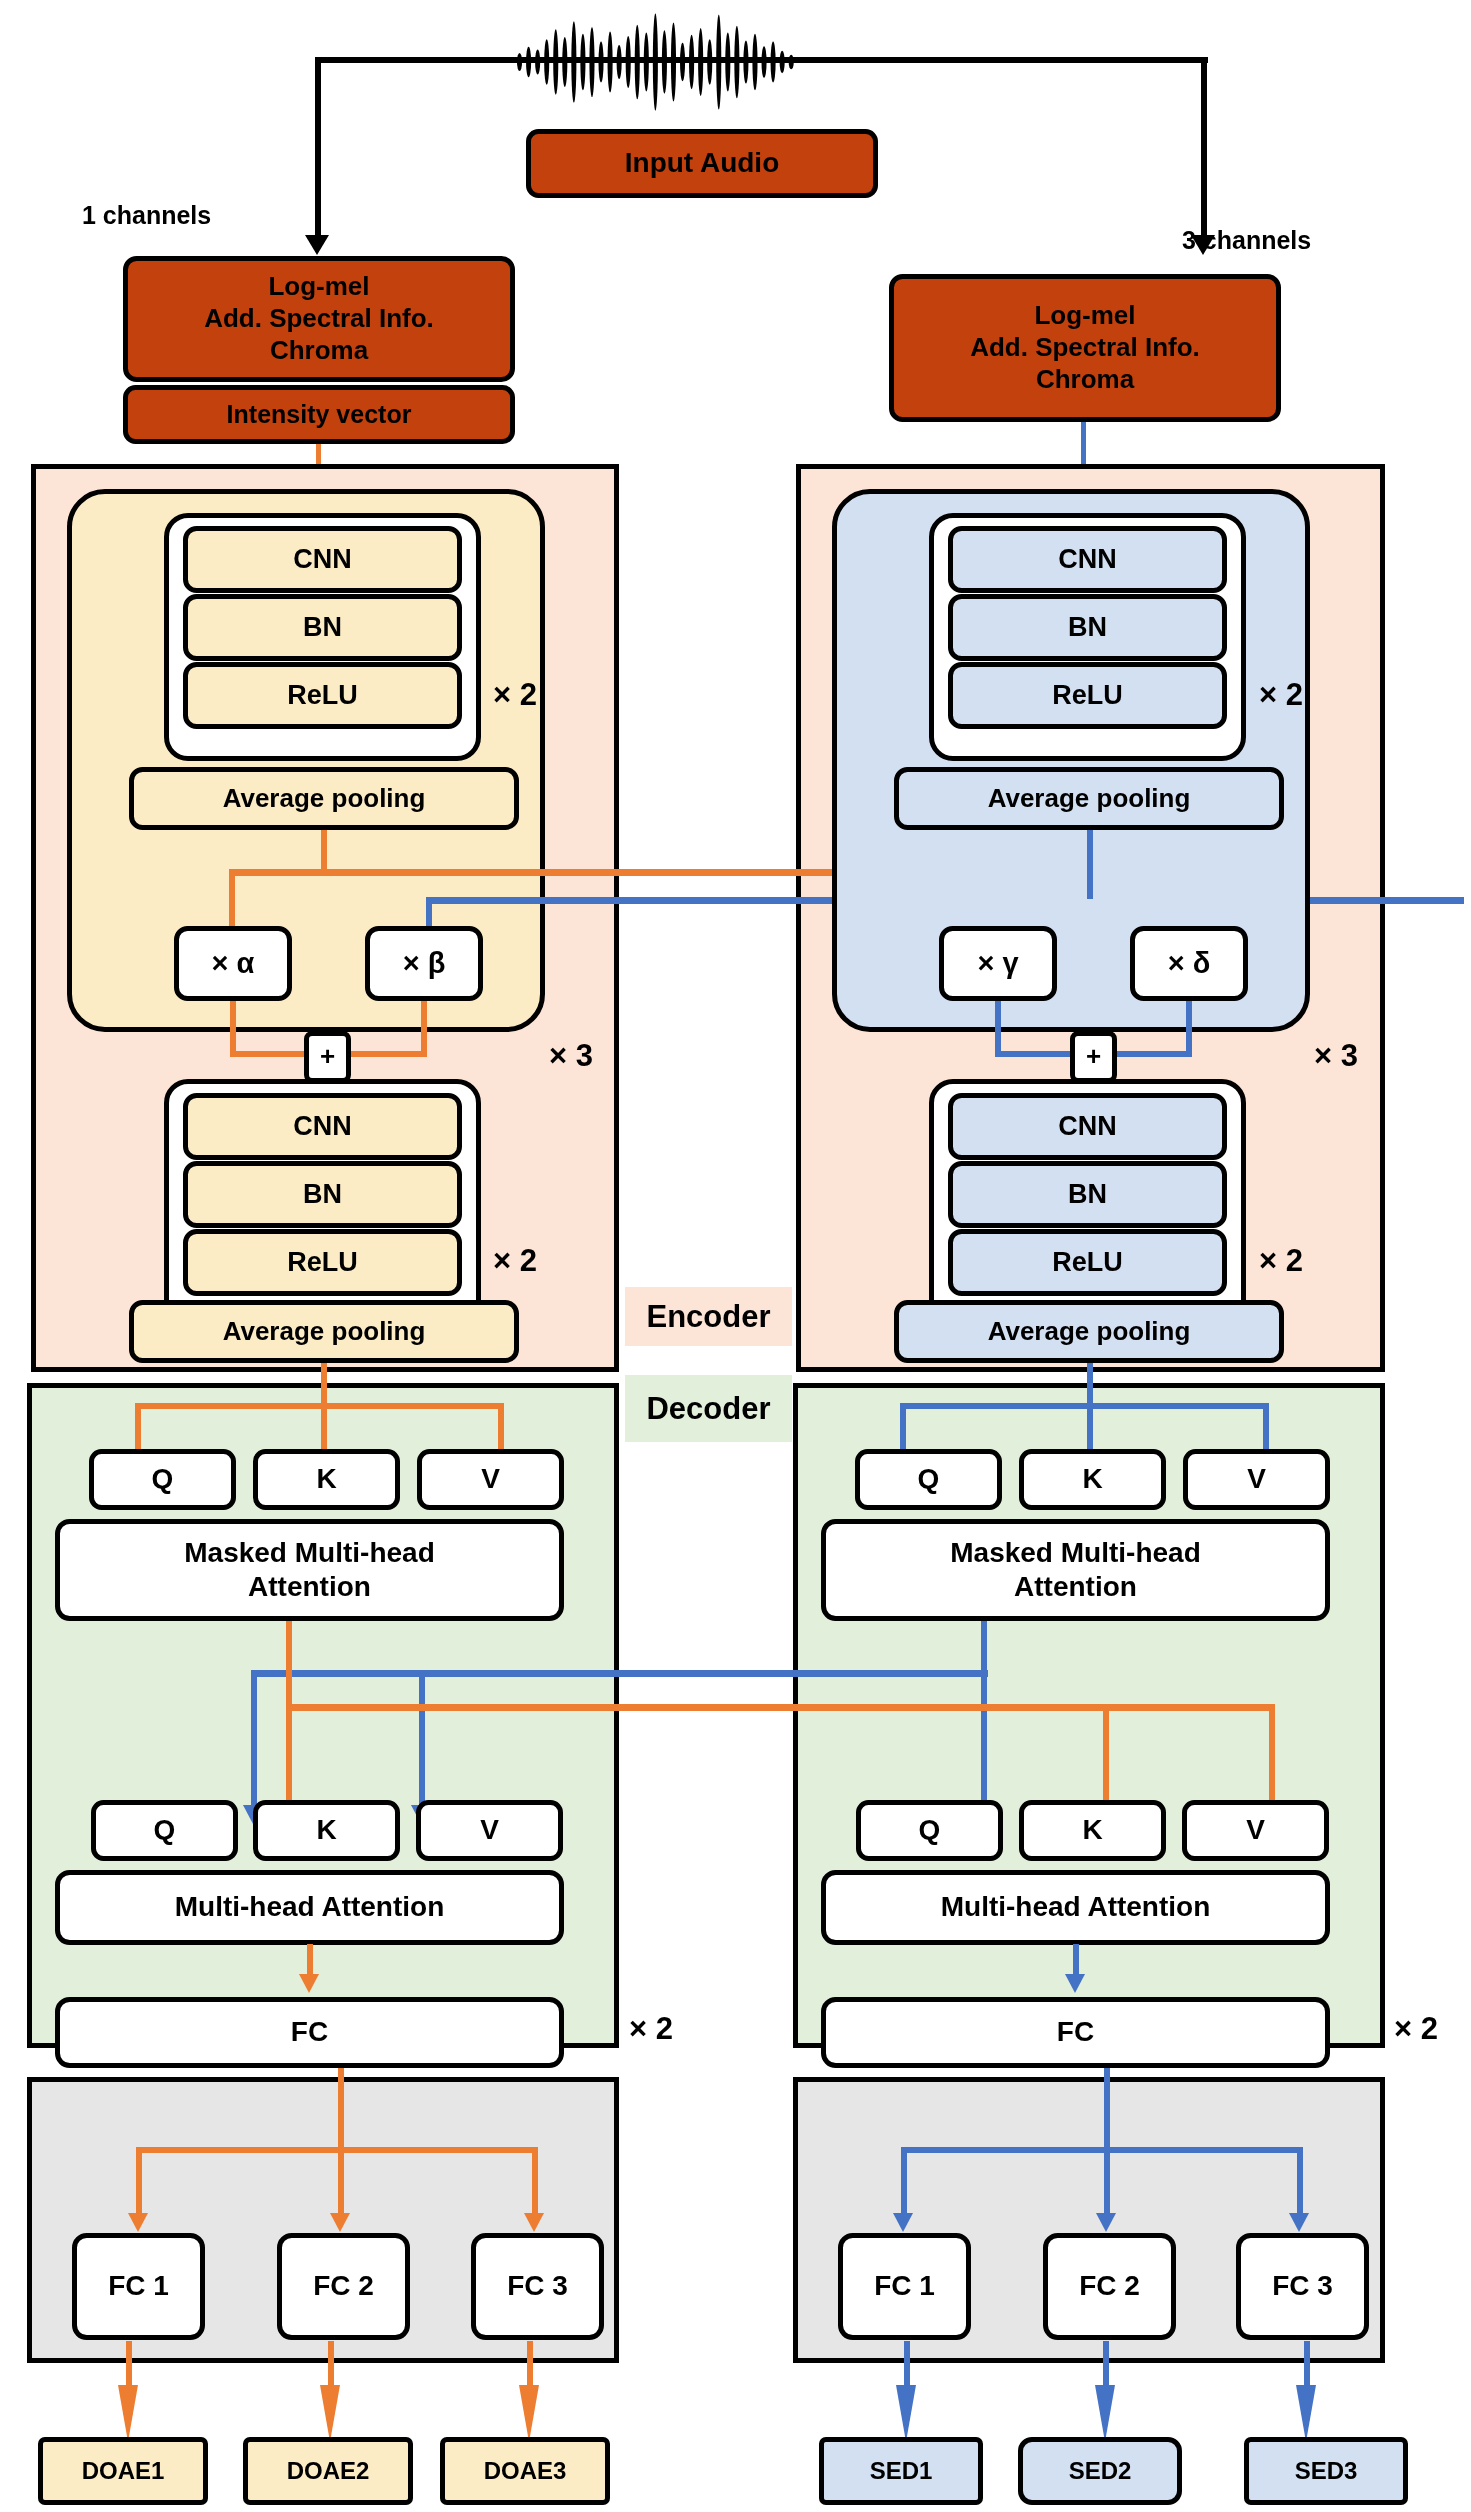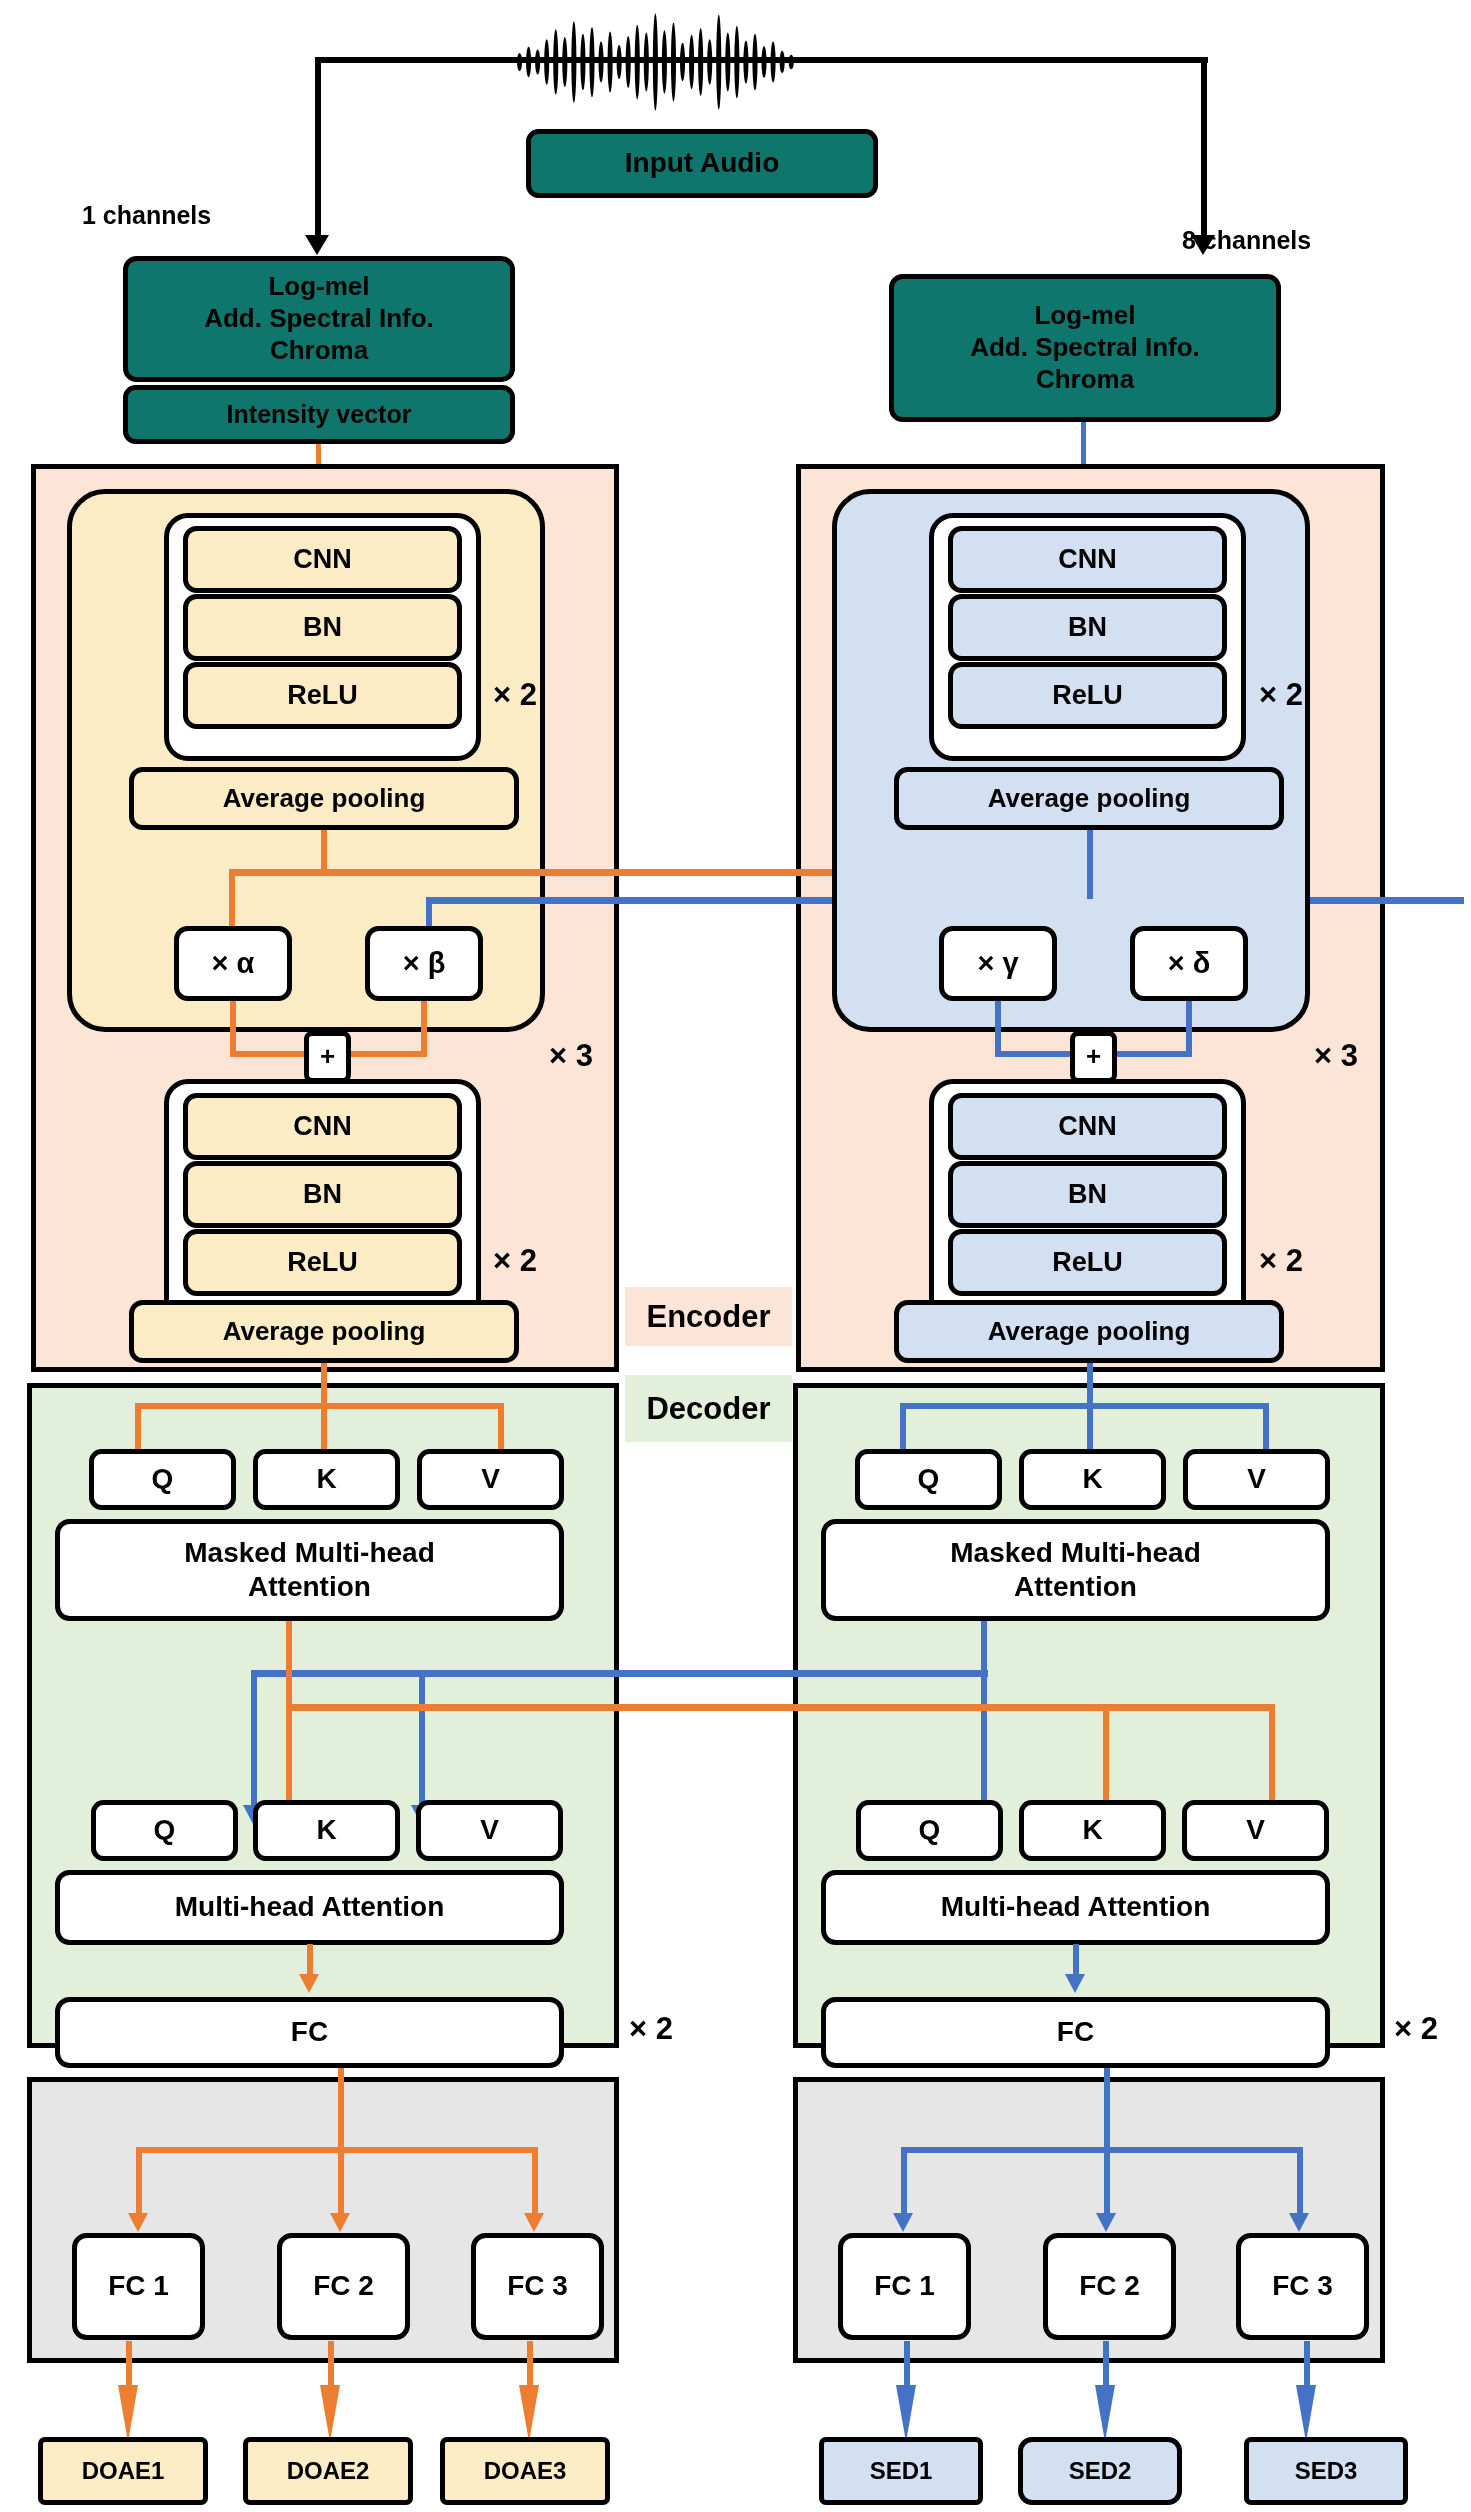--- a/index.html
+++ b/index.html
@@ -10,21 +10,21 @@
   .abs{position:absolute;box-sizing:border-box;}
 
   
   .panel{position:absolute;box-sizing:border-box;border:5.1px solid #000;}
 
   
   .node{position:absolute;box-sizing:border-box;border:5.1px solid #000;
         display:flex;align-items:center;justify-content:center;text-align:center;
         font-weight:bold;color:#000;line-height:1.22;}
 
-  .grey   {background:#0f766e;}
+  .grey   {background:#c2410c;}
   .cream  {background:#fcecc6;}
   .bluebx {background:#d3e0f2;}
   .white  {background:#ffffff;}
 
   
   .lbl{position:absolute;font-weight:bold;color:#000;white-space:pre;}
 
   
   .ln{position:absolute;}
   .ar{position:absolute;width:0;height:0;}
@@ -79,21 +79,21 @@
   <div class="ar" style="left:305px;top:235px;border-left:12.4px solid transparent;border-right:12.4px solid transparent;border-top:20.4px solid #000;"></div>
 
   <div class="ln" style="left:1201px;top:57px;width:6.2px;height:182px;background:#000;"></div>
   <div class="ar" style="left:1191px;top:235px;border-left:12.4px solid transparent;border-right:12.4px solid transparent;border-top:20.4px solid #000;"></div>
 
   <div class="node grey" style="left:526px;top:129px;width:352px;height:69px;border-radius:12.4px;font-size:28px;">
     <span>Input Audio</span>
   </div>
 
   <div class="lbl" style="left:82px;top:201px;font-size:25px;">1 channels</div>
-  <div class="lbl" style="left:1182px;top:226px;font-size:25px;">8 channels</div>
+  <div class="lbl" style="left:1182px;top:226px;font-size:25px;">3 channels</div>
 
   <div class="node grey" style="left:123px;top:256px;width:392px;height:126px;border-radius:13.6px;font-size:26px;flex-direction:column;">
     <span style="white-space:pre-line;">Log-mel
 Add. Spectral Info.
 Chroma</span>
   </div>
   <div class="node grey" style="left:123px;top:385px;width:392px;height:59px;border-radius:12.4px;font-size:25px;">
     <span>Intensity vector</span>
   </div>
 

